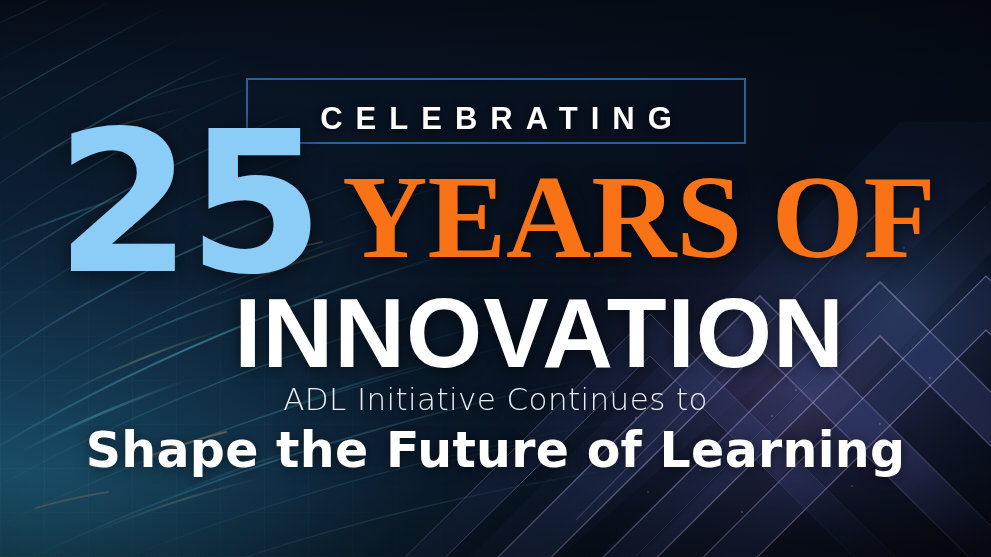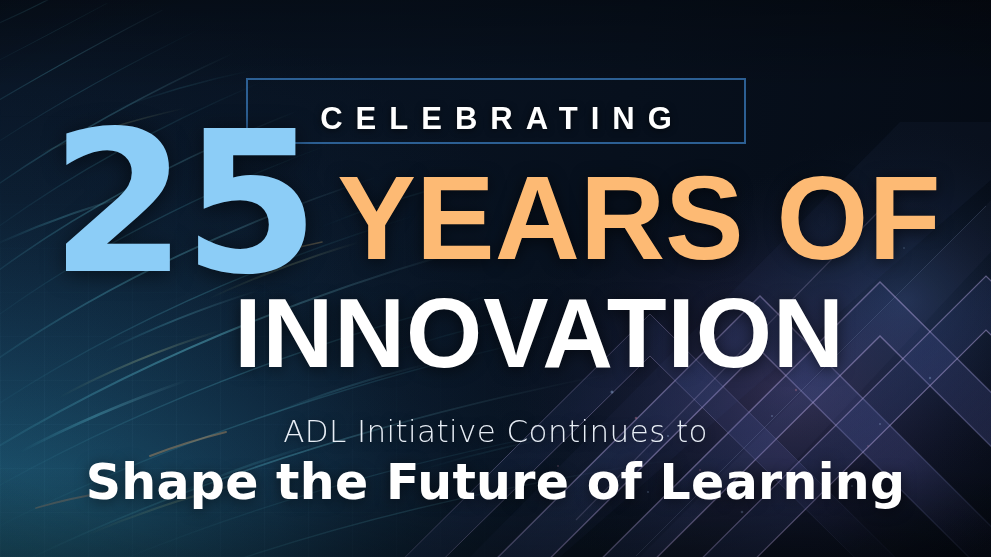--- a/index.html
+++ b/index.html
@@ -123,22 +123,22 @@
     font-family: "DejaVu Sans", sans-serif;
     font-weight: bold;
     font-size: 196px;
     line-height: 0.93;
     letter-spacing: -4px;
     text-shadow: 0 3px 22px rgba(0,0,0,0.55);
     position: relative;
     top: 14px;
   }
   #text-years-of {
-    color: #fdba74;
-    font-family: Liberation Sans, sans-serif;
+    color: #f97316;
+    font-family: Liberation Serif, serif;
     font-weight: bold;
     font-size: 118px;
     line-height: 1;
     letter-spacing: 0px;
     text-shadow: 0 2px 16px rgba(0,0,0,0.6);
     position: relative;
     top: -3px;
   }
 
   #line-innovation {
@@ -152,21 +152,21 @@
     line-height: 1;
     letter-spacing: 1px;
     text-shadow: 0 2px 16px rgba(0,0,0,0.6);
     padding-left: 88px;
   }
 
   
   #subtitle {
     position: absolute;
     left: 0;
-    top: 412px;
+    top: 380px;
     width: 991px;
     text-align: center;
     color: #ffffff;
   }
   #subtitle-line1 {
     font-family: "DejaVu Sans", sans-serif;
     font-weight: 300;
     font-size: 31px;
     line-height: 1.25;
     letter-spacing: 0.4px;

